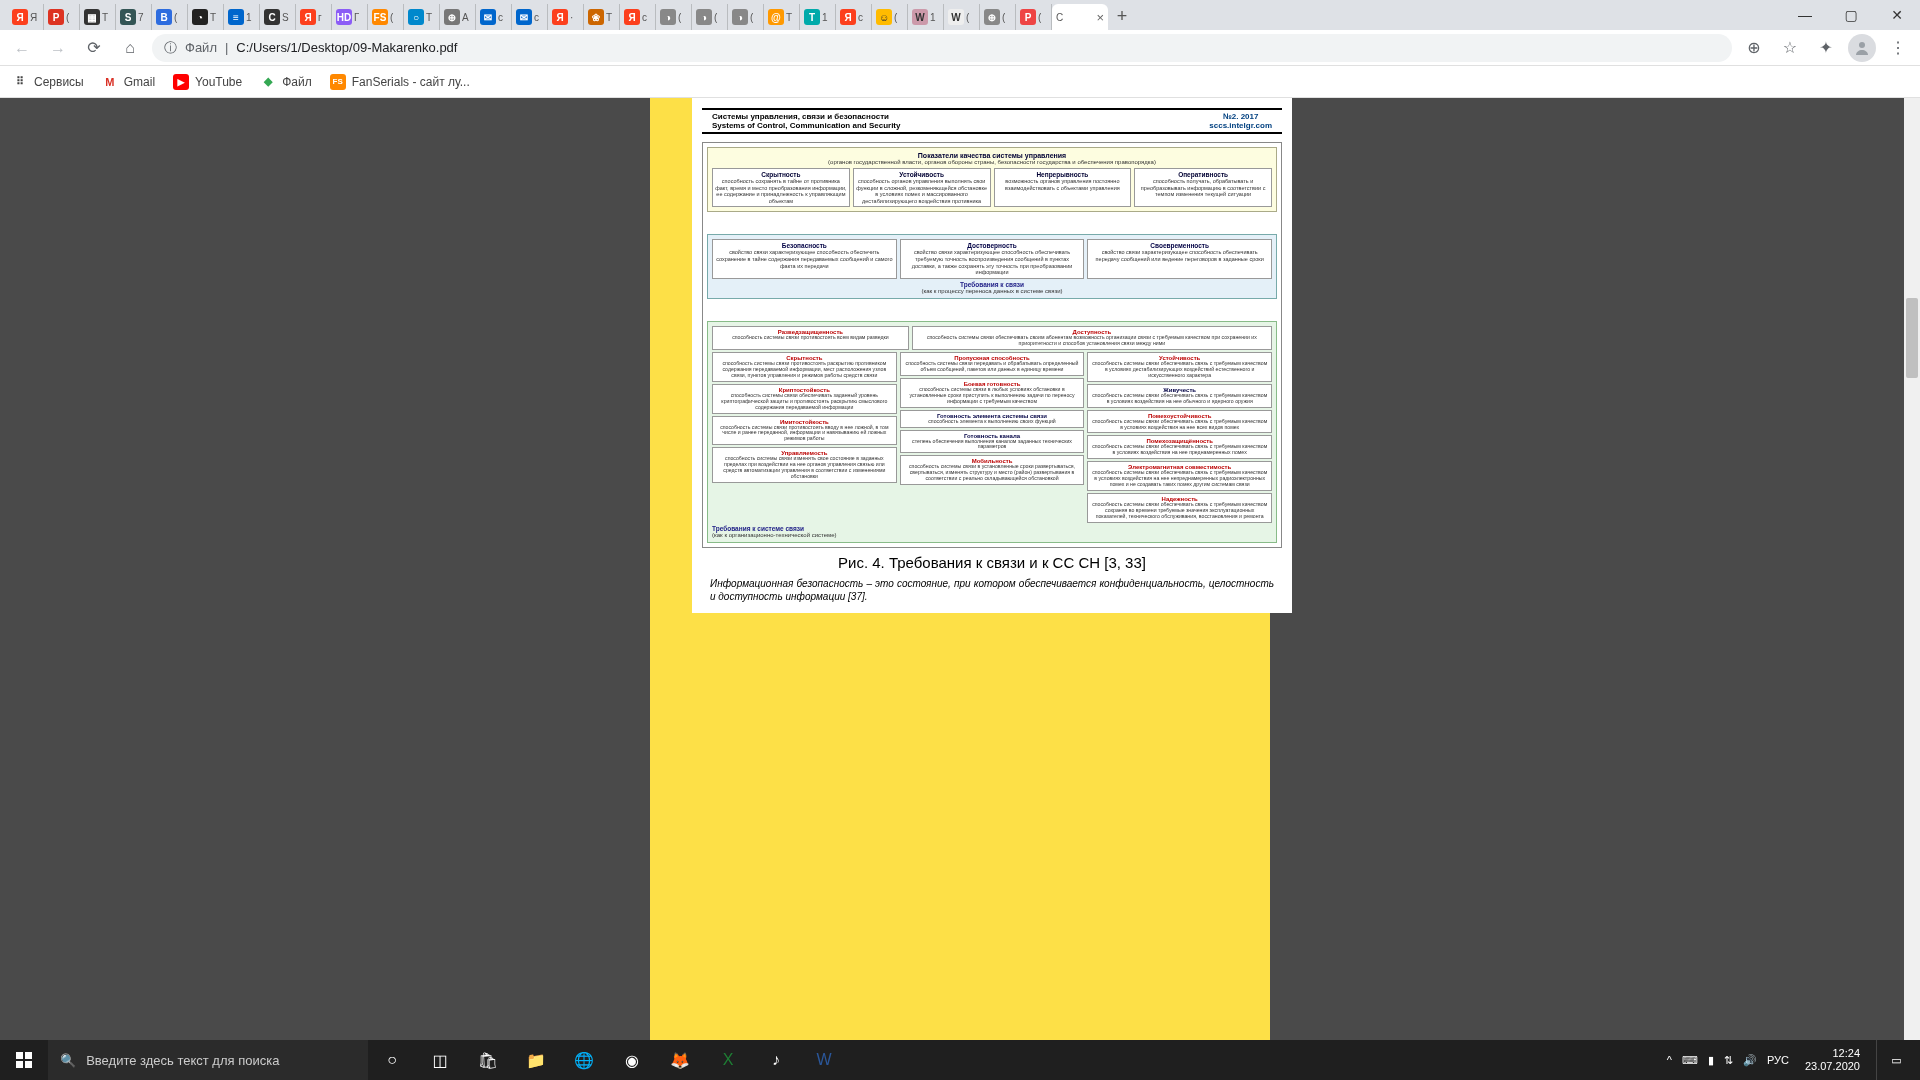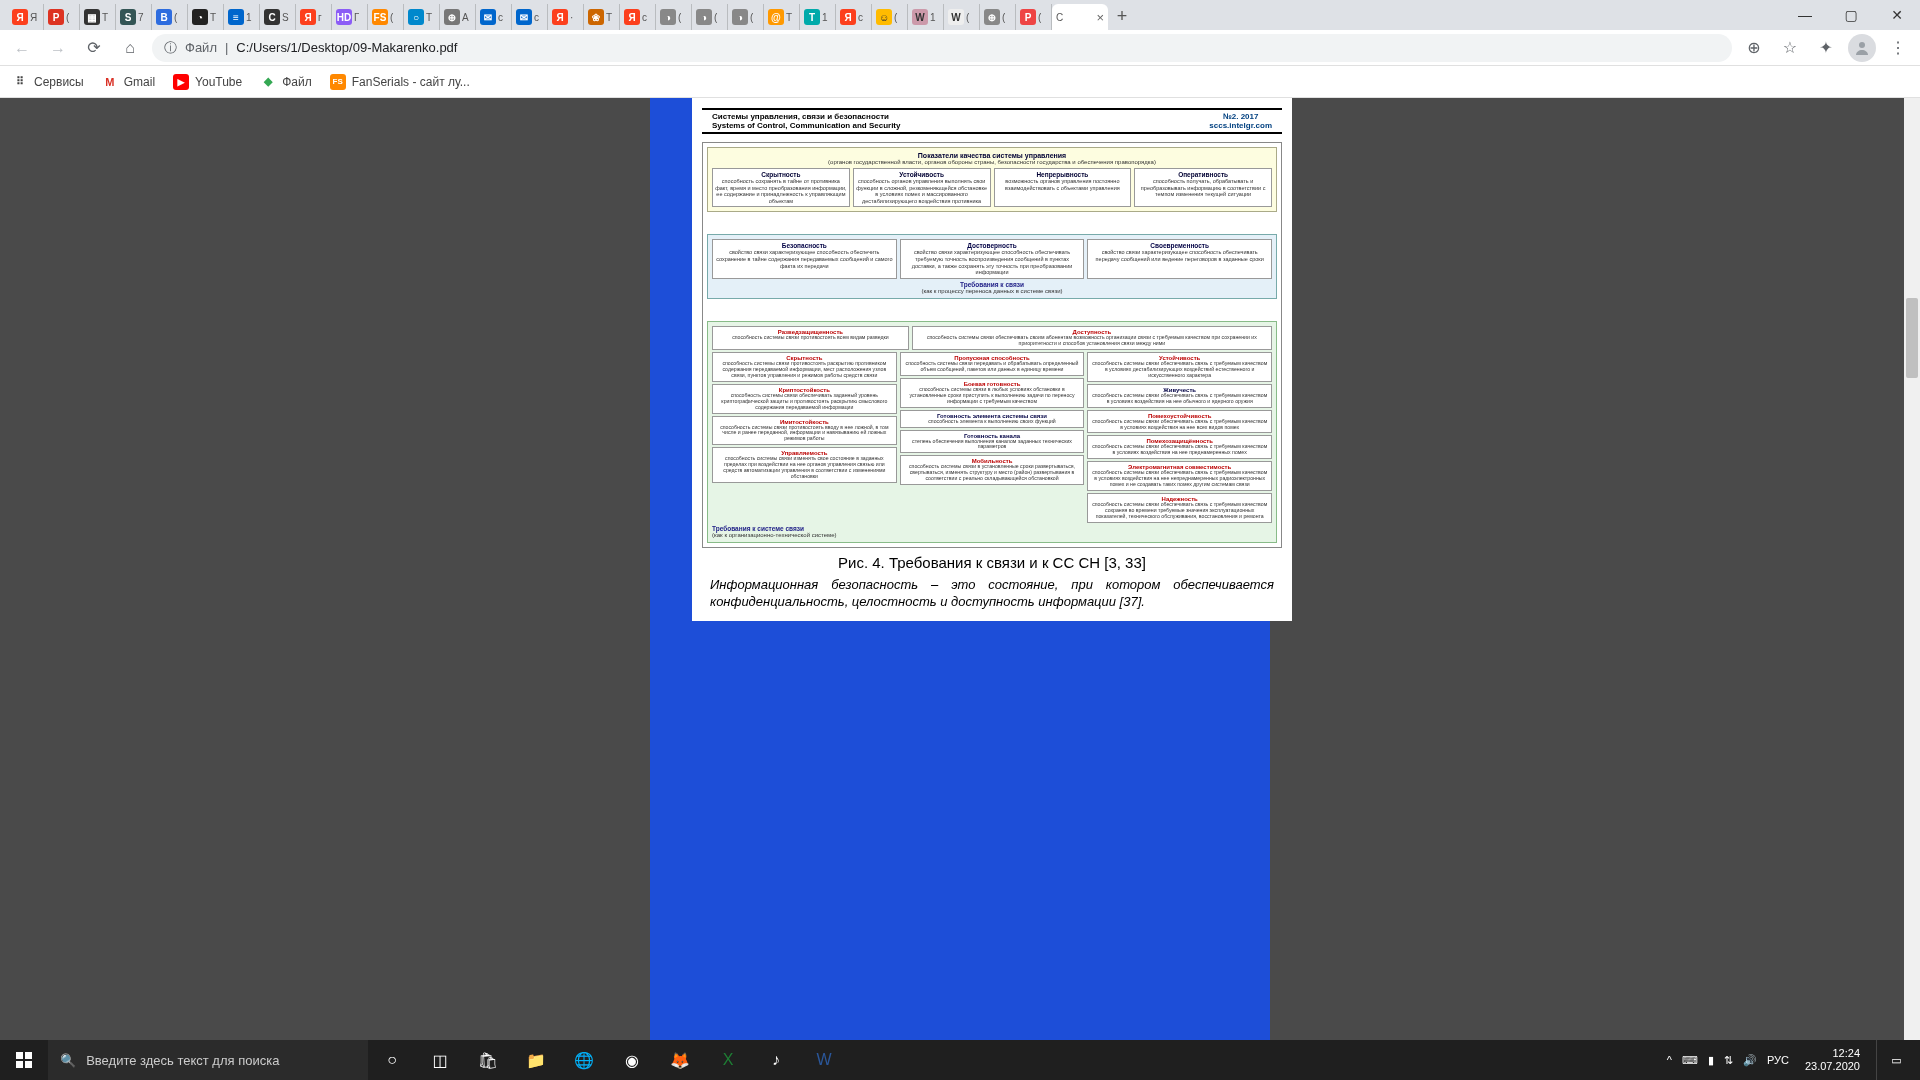--- a/index.html
+++ b/index.html
@@ -25,21 +25,21 @@
 .tb-icon { width: 28px; height: 28px; display: flex; align-items: center; justify-content: center; color: #5f6368; font-size: 16px; }
 .profile { width: 28px; height: 28px; border-radius: 50%; background: #dadce0; display: flex; align-items: center; justify-content: center; }
 
 
 .bookmarks { height: 32px; background: #fff; display: flex; align-items: center; padding: 0 12px; gap: 18px; border-bottom: 1px solid #e0e0e0; font-size: 12px; color: #444; }
 .bm { display: flex; align-items: center; gap: 6px; }
 .bm .bicon { width: 16px; height: 16px; display: flex; align-items: center; justify-content: center; font-size: 11px; font-weight: bold; border-radius: 3px; }
 
 
 .content { position: absolute; top: 98px; left: 0; right: 0; bottom: 40px; background: #4a4a4a; display: flex; justify-content: center; overflow: hidden; }
-.page-wrap { width: 620px; background: #1d4ed8; height: 100%; padding-left: 42px; }
+.page-wrap { width: 620px; background: #fde047; height: 100%; padding-left: 42px; }
 .pdf-page { width: 600px; margin: 0 auto; background: #fff; padding: 10px 0; font-size: 7px; color: #000; }
 .scrollbar { position: absolute; right: 0; top: 98px; bottom: 40px; width: 16px; background: #f0f0f0; }
 .scroll-thumb { position: absolute; right: 2px; width: 12px; height: 80px; top: 200px; background: #c0c0c0; border-radius: 2px; }
 
 
 .pdf-header { border-top: 2px solid #000; border-bottom: 2px solid #000; padding: 2px 10px; display: flex; justify-content: space-between; font-size: 8px; font-weight: bold; margin: 0 10px 8px; }
 .issue { color: #004080; text-align: center; }
 
 .diagram { margin: 0 10px; border: 1px solid #888; padding: 0; }
 .dh-block { background: #fdfde0; border: 1px solid #aa8; padding: 4px; margin: 4px; }
@@ -57,21 +57,21 @@
 
 .green-block { background: #e6f5e6; border: 1px solid #8b8; padding: 4px; margin: 4px; }
 .grow { display: flex; gap: 3px; margin-bottom: 2px; }
 .gcell { border: 1px solid #999; background: #fff; padding: 2px; text-align: center; }
 .gcell .rt { color: #b00; font-weight: bold; font-size: 6px; }
 .gcell .bt { color: #004; font-weight: bold; font-size: 6px; }
 .gcell .gd { font-size: 5.2px; color: #333; line-height: 1.15; }
 .col { display: flex; flex-direction: column; gap: 2px; flex: 1; }
 
 .caption { text-align: center; font-size: 15px; margin-top: 6px; }
-.body-text { font-size: 13px; text-align: justify; margin: 6px 18px 0; line-height: 1.3; }
+.body-text { font-size: 10px; text-align: justify; margin: 6px 18px 0; line-height: 1.3; }
 
 
 .taskbar { position: absolute; bottom: 0; left: 0; right: 0; height: 40px; background: #1f1f1f; display: flex; align-items: center; color: #fff; }
 .start { width: 48px; height: 40px; display: flex; align-items: center; justify-content: center; font-size: 16px; }
 .searchbox { width: 320px; height: 40px; background: #2b2b2b; display: flex; align-items: center; padding: 0 12px; gap: 10px; color: #ccc; font-size: 13px; }
 .tb-apps { display: flex; align-items: center; height: 40px; }
 .tb-app { width: 48px; height: 40px; display: flex; align-items: center; justify-content: center; font-size: 16px; }
 .tray { margin-left: auto; display: flex; align-items: center; padding-right: 4px; gap: 10px; font-size: 11px; }
 .tray .clock { text-align: right; font-size: 11px; line-height: 1.2; padding: 0 6px; }
 .notif { width: 40px; height: 40px; display: flex; align-items: center; justify-content: center; border-left: 1px solid #444; }

